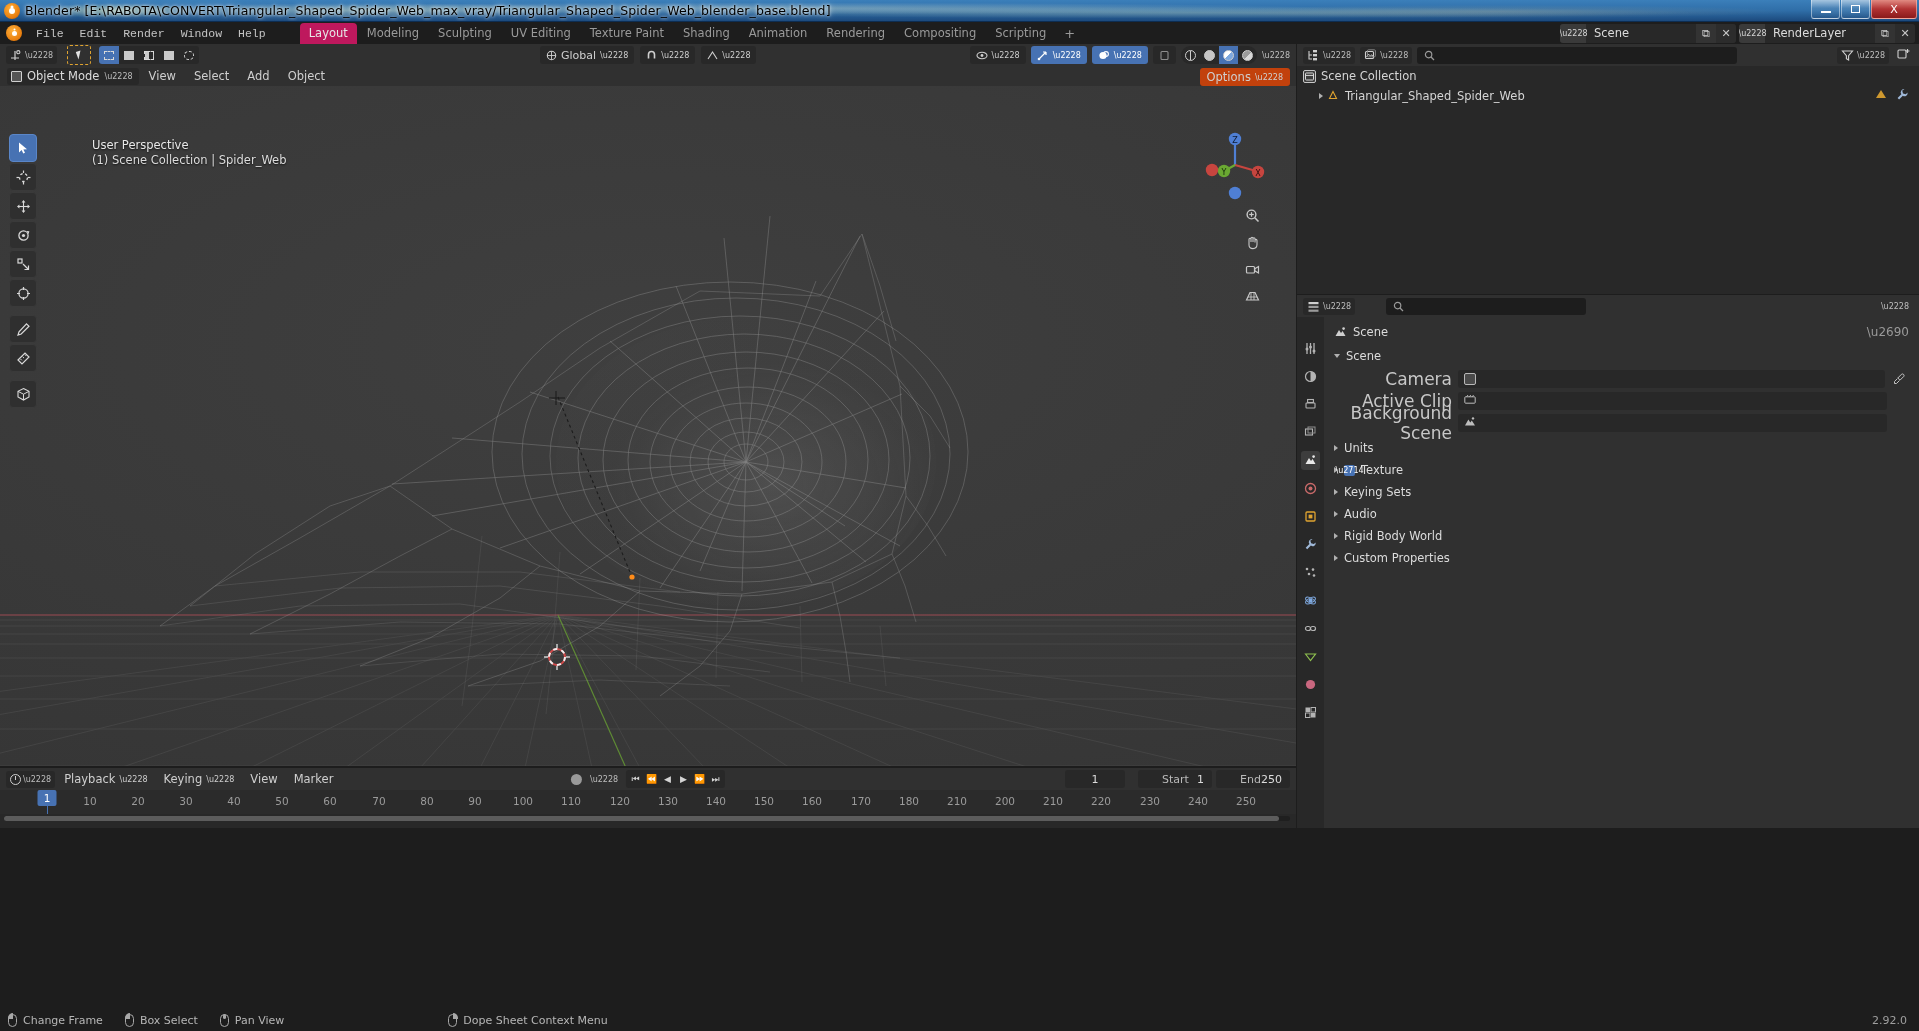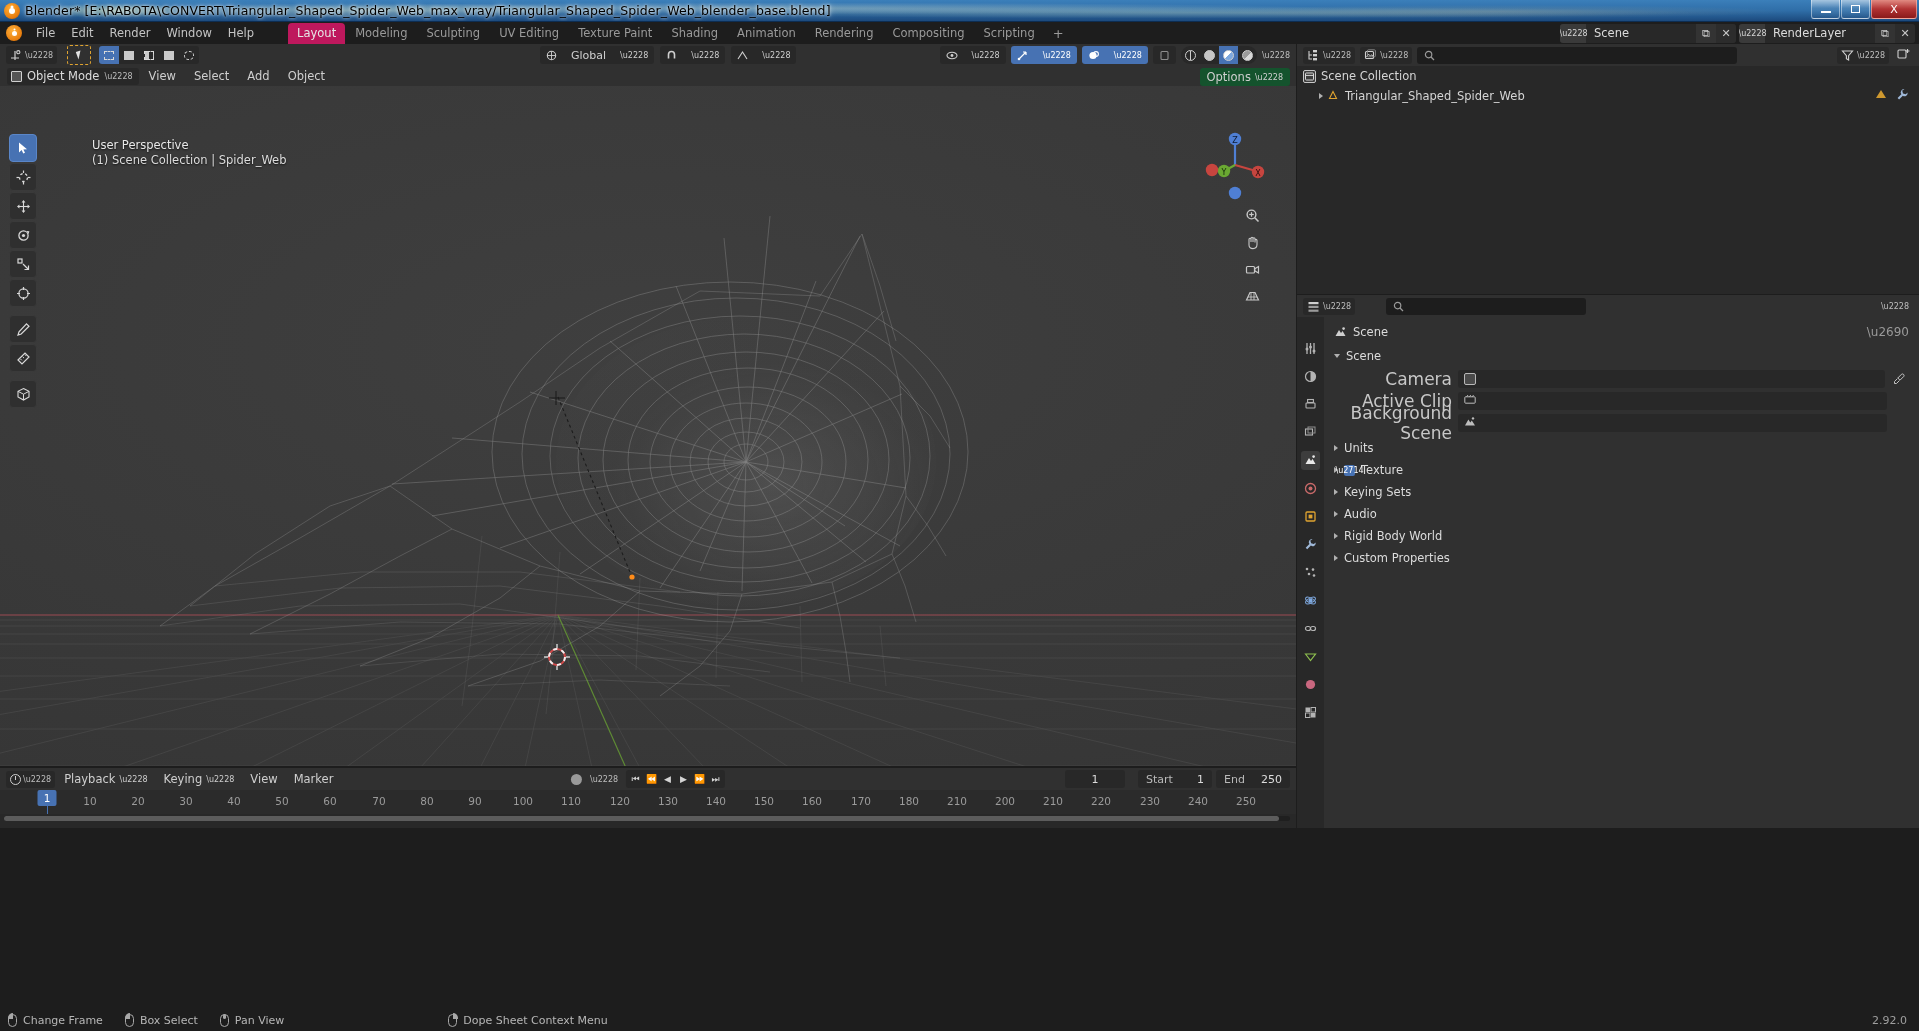--- a/index.html
+++ b/index.html
@@ -70,21 +70,21 @@
   .topbar{
     position:absolute; left:0; top:22px; width:1919px; height:22px;
     background:#1d1d1d; display:flex; align-items:center;
   }
   .bl-logo{
     width:16px;height:16px;margin:0 6px 0 6px;border-radius:50%;
     background:radial-gradient(circle at 40% 35%, #ffb13b, #e87d0d 70%, #a85500);
     display:flex;align-items:center;justify-content:center;flex:none;
   }
   .bl-logo::after{content:"";width:5px;height:5px;border-radius:50%;background:#fff;box-shadow:0 -4px 0 -1.5px #fff;}
-  .menu-item{ padding:2px 8px; color:#c4c4c4; font-size:11.5px; white-space:nowrap; }
+  .menu-item{ padding:2px 8px; color:#c4c4c4; font-size:11.5px; white-space:nowrap;font-family:Liberation Mono, monospace; }
   .ws-tabs{ display:flex; align-items:center; margin-left:26px; gap:1px; }
   .ws-tab{
     padding:3px 9px 4px; font-size:11.5px; color:#9a9a9a; white-space:nowrap;
     border-radius:4px 4px 0 0;
   }
   .ws-tab.active{ background:#be185d; color:#e6e6e6; }
   .ws-add{ color:#9a9a9a; padding:2px 8px; font-size:13px; }
   .topbar-right{ position:absolute; right:4px; top:1px; display:flex; align-items:center; gap:3px; height:20px;}
   .scn-box{
     display:flex; align-items:center; height:19px; background:#282828;
@@ -118,39 +118,39 @@
   .cursor-arrow{
     width:0;height:0;border-left:5px solid #e3e3e3;border-bottom:8px solid transparent;
     transform:rotate(-20deg);
   }
   .tweak-box{
     margin-left:10px; width:24px;height:20px;border:1.5px dashed #e0a430;border-radius:3px;
     display:flex;align-items:center;justify-content:center;
   }
   .vh-center{ position:absolute; left:540px; top:2px; display:flex; align-items:center; gap:6px; }
   .pill{
-    display:flex;align-items:center;gap:14px;height:18px;padding:0 6px;
+    display:flex;align-items:center;gap:4px;height:18px;padding:0 6px;
     background:#282828;border-radius:3px;color:#cfcfcf;font-size:11px;
   }
   .vh-right{ position:absolute; right:6px; top:2px; display:flex; align-items:center; gap:5px;}
   .shade-group{ display:flex; background:#282828; border-radius:9px; overflow:hidden; }
   .shade{ width:19px;height:18px;display:flex;align-items:center;justify-content:center;}
   .shade.on{ background:#4772b3; }
   .ball{ width:11px;height:11px;border-radius:50%;border:1.2px solid #cfcfcf; }
   .ball.wire{ background:
       linear-gradient(90deg,transparent 45%, #cfcfcf 45%, #cfcfcf 55%, transparent 55%),
       radial-gradient(circle, transparent 60%, transparent 60%); }
   .ball.solid{ background:#c6c6c6; border-color:#c6c6c6;}
   .ball.mat{ background:linear-gradient(135deg,#fff 45%, #7ea8de 45%); }
   .ball.rend{ background:linear-gradient(135deg,#9a9a9a 50%, #d8d8d8 50%); }
 
   .options-bar{
     position:absolute; right:6px; top:24px; height:18px; z-index:6;
     display:flex;align-items:center;gap:4px;padding:0 7px;
-    background:#14532d;border-radius:3px;color:#cfcfcf;font-size:11.5px;
+    background:#c2410c;border-radius:3px;color:#cfcfcf;font-size:11.5px;
   }
   .vp-subheader{
     position:absolute; left:0; top:22px; width:100%; height:20px;
     background:#303030; display:flex; align-items:center; gap:2px; z-index:5;
   }
   .mode-box{
     display:flex;align-items:center;gap:5px;height:17px;padding:0 6px 0 4px;
     background:#282828;border-radius:3px;margin-left:7px;color:#dcdcdc;font-size:11.5px;
   }
   .mode-ico{ width:11px;height:11px;border:1.3px solid #d0d0d0;border-radius:1px;background:#555;}
@@ -192,21 +192,21 @@
   .tl-center{ position:absolute;left:50%;top:2px;transform:translateX(-50%);display:flex;align-items:center;gap:8px;}
   .rec-dot{ width:11px;height:11px;border-radius:50%;background:#9a9a9a;}
   .transport{ display:flex;align-items:center;gap:1px;background:#282828;border-radius:3px;padding:0 2px;height:18px;}
   .tp{ width:15px;height:18px;display:flex;align-items:center;justify-content:center;color:#d5d5d5;font-size:9px;}
   .tl-right{ position:absolute;right:6px;top:2px;display:flex;align-items:center;gap:4px;}
   .num-field{
     height:18px;background:#282828;border-radius:3px;display:flex;align-items:center;
     padding:0 8px;font-size:11px;color:#dcdcdc;min-width:60px;justify-content:center;
   }
   .num-field.lbl{ justify-content:space-between; min-width:74px;}
-  .num-field .k{ color:#b9b9b9;}
+  .num-field .k{ color:#b9b9b9;margin-left:16px;}
   .tl-track{ position:absolute;left:0;top:22px;width:100%;height:24px;background:#2b2b2b;}
   .tick{ position:absolute;top:5px;font-size:10.5px;color:#9b9b9b;transform:translateX(-50%);}
   .playhead{
     position:absolute; top:0px; width:19px;height:16px;background:#4772b3;border-radius:2px;
     display:flex;align-items:center;justify-content:center;font-size:10.5px;color:#fff;
     transform:translateX(-50%);
   }
   .playhead-line{ position:absolute;top:16px;width:1px;height:8px;background:#4772b3;}
   .tl-scroll{ position:absolute;left:4px;bottom:7px;width:1286px;height:5px;background:#1f1f1f;border-radius:3px;}
   .tl-scroll i{ position:absolute;left:0;top:0;height:5px;width:1275px;background:#5c5c5c;border-radius:3px;display:block;}

